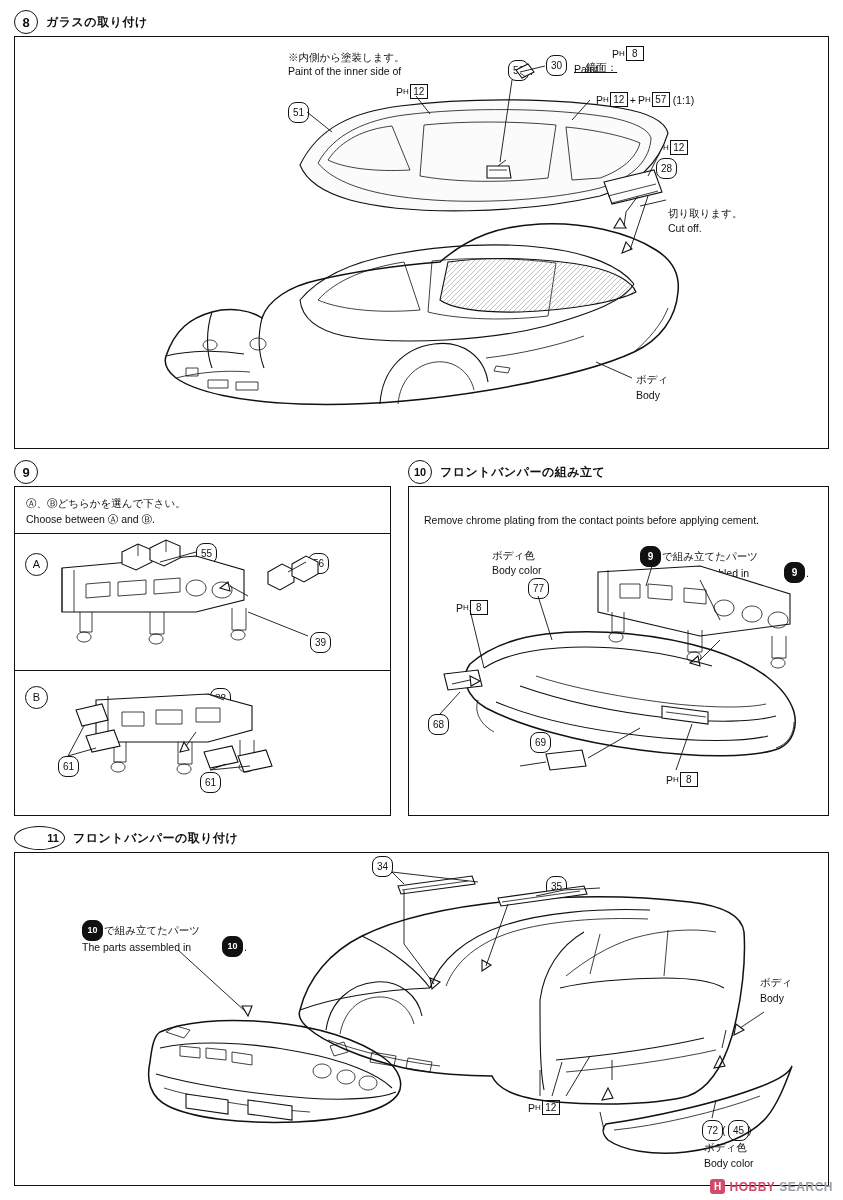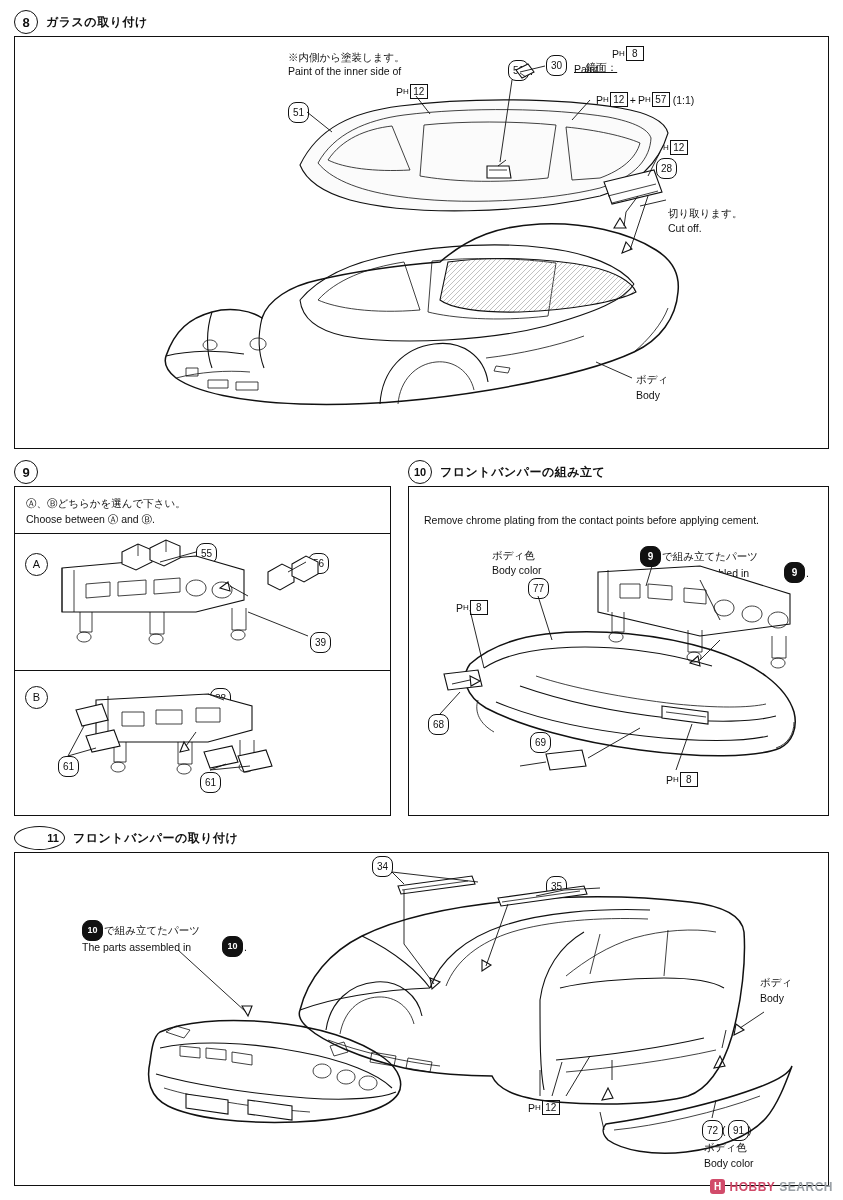--- a/index.html
+++ b/index.html
@@ -386,21 +386,21 @@
   <div class="lbl" style="left:760px;top:991px;">Body</div>
 
   <div class="paintbox" style="left:528px;top:1100px;">
     <span>P</span>
       <span style="font-size:8px;">H</span>
       <span class="boxnum">12</span>
   </div>
 
   <div class="circ s" style="left:702px;top:1120px;">72</div>
   <div class="lbl" style="left:722px;top:1123px;">(</div>
-  <div class="circ s" style="left:728px;top:1120px;">91</div>
+  <div class="circ s" style="left:728px;top:1120px;">45</div>
   <div class="lbl" style="left:748px;top:1123px;">)</div>
   <div class="lbl" style="left:704px;top:1140px;">ボディ色</div>
   <div class="lbl" style="left:704px;top:1156px;">Body color</div>
 
   <svg width="843" height="1200">
 
     <path class="ln2" d="M300,1010 C308,978 330,952 362,936 C400,917 452,906 520,900
                          C580,895 640,896 690,902 C724,906 742,916 744,932
                          C746,960 742,1000 732,1036 C722,1070 706,1090 688,1096
                          C660,1104 604,1106 556,1102 C520,1099 498,1090 492,1076

